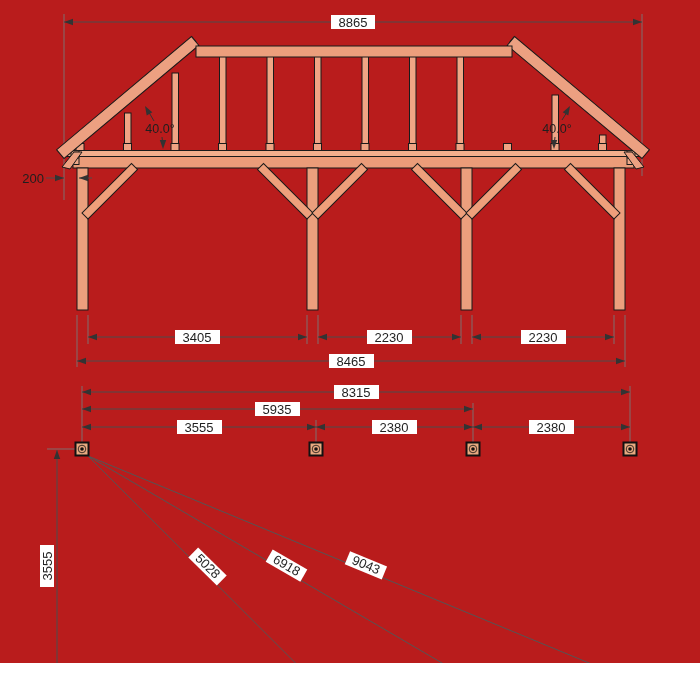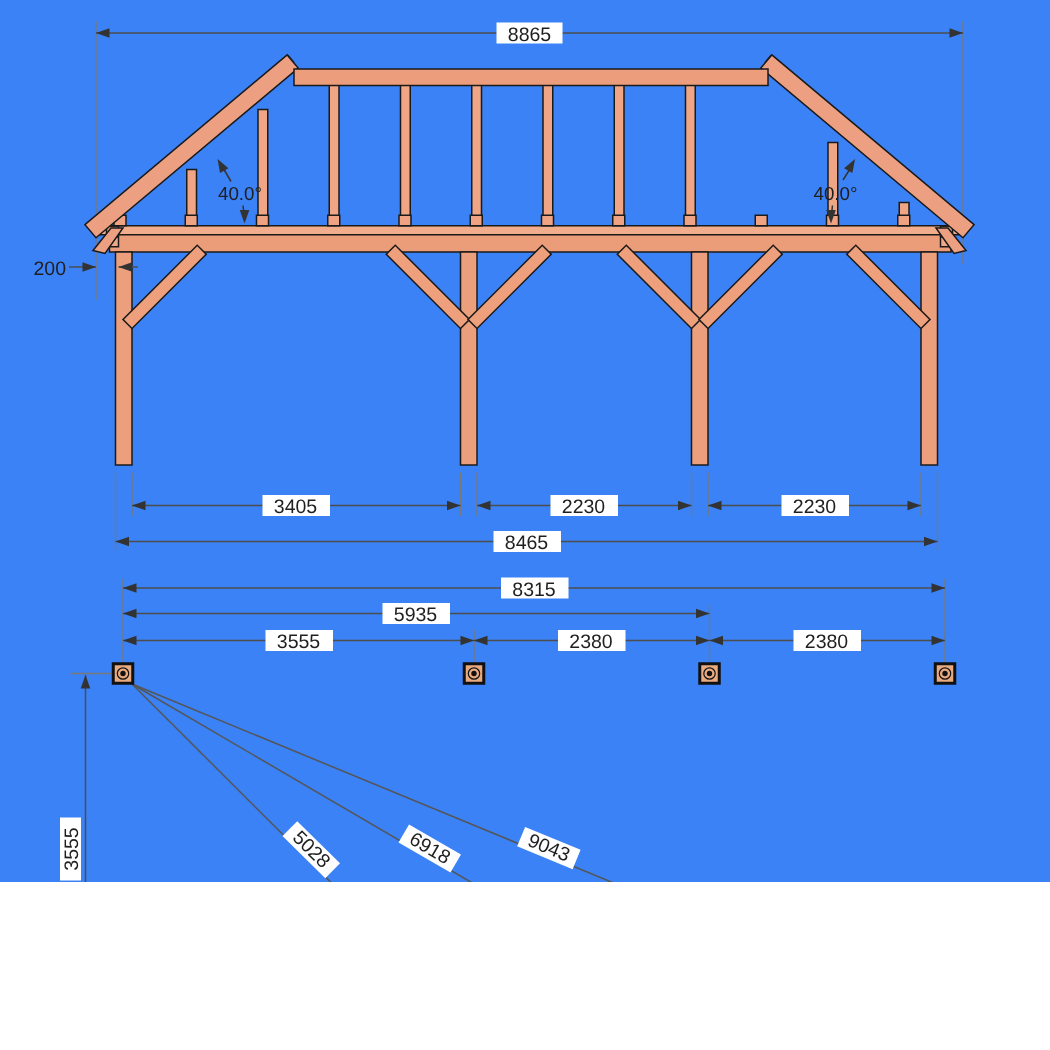--- a/index.html
+++ b/index.html
@@ -1,16 +1,16 @@
 <!DOCTYPE html>
 <html><head>
 <meta charset="utf-8">
 <style>
   html,body{margin:0;padding:0;background:#ffffff;}
-  .canvas{position:relative;width:700px;height:588px;background:#3b82f6;overflow:hidden;
+  .canvas{position:relative;width:700px;height:663px;background:#b91c1c;overflow:hidden;
           font-family:"Liberation Sans", sans-serif;}
   svg text{font-family:"Liberation Sans", sans-serif;fill:#1f1f1f;}
   .dimtxt{font-size:13px;}
   .angtxt{font-size:12.5px;}
 </style>
 </head>
 <body>
 
 <div class="canvas">
 <svg width="700" height="700" viewBox="0 0 700 700">

